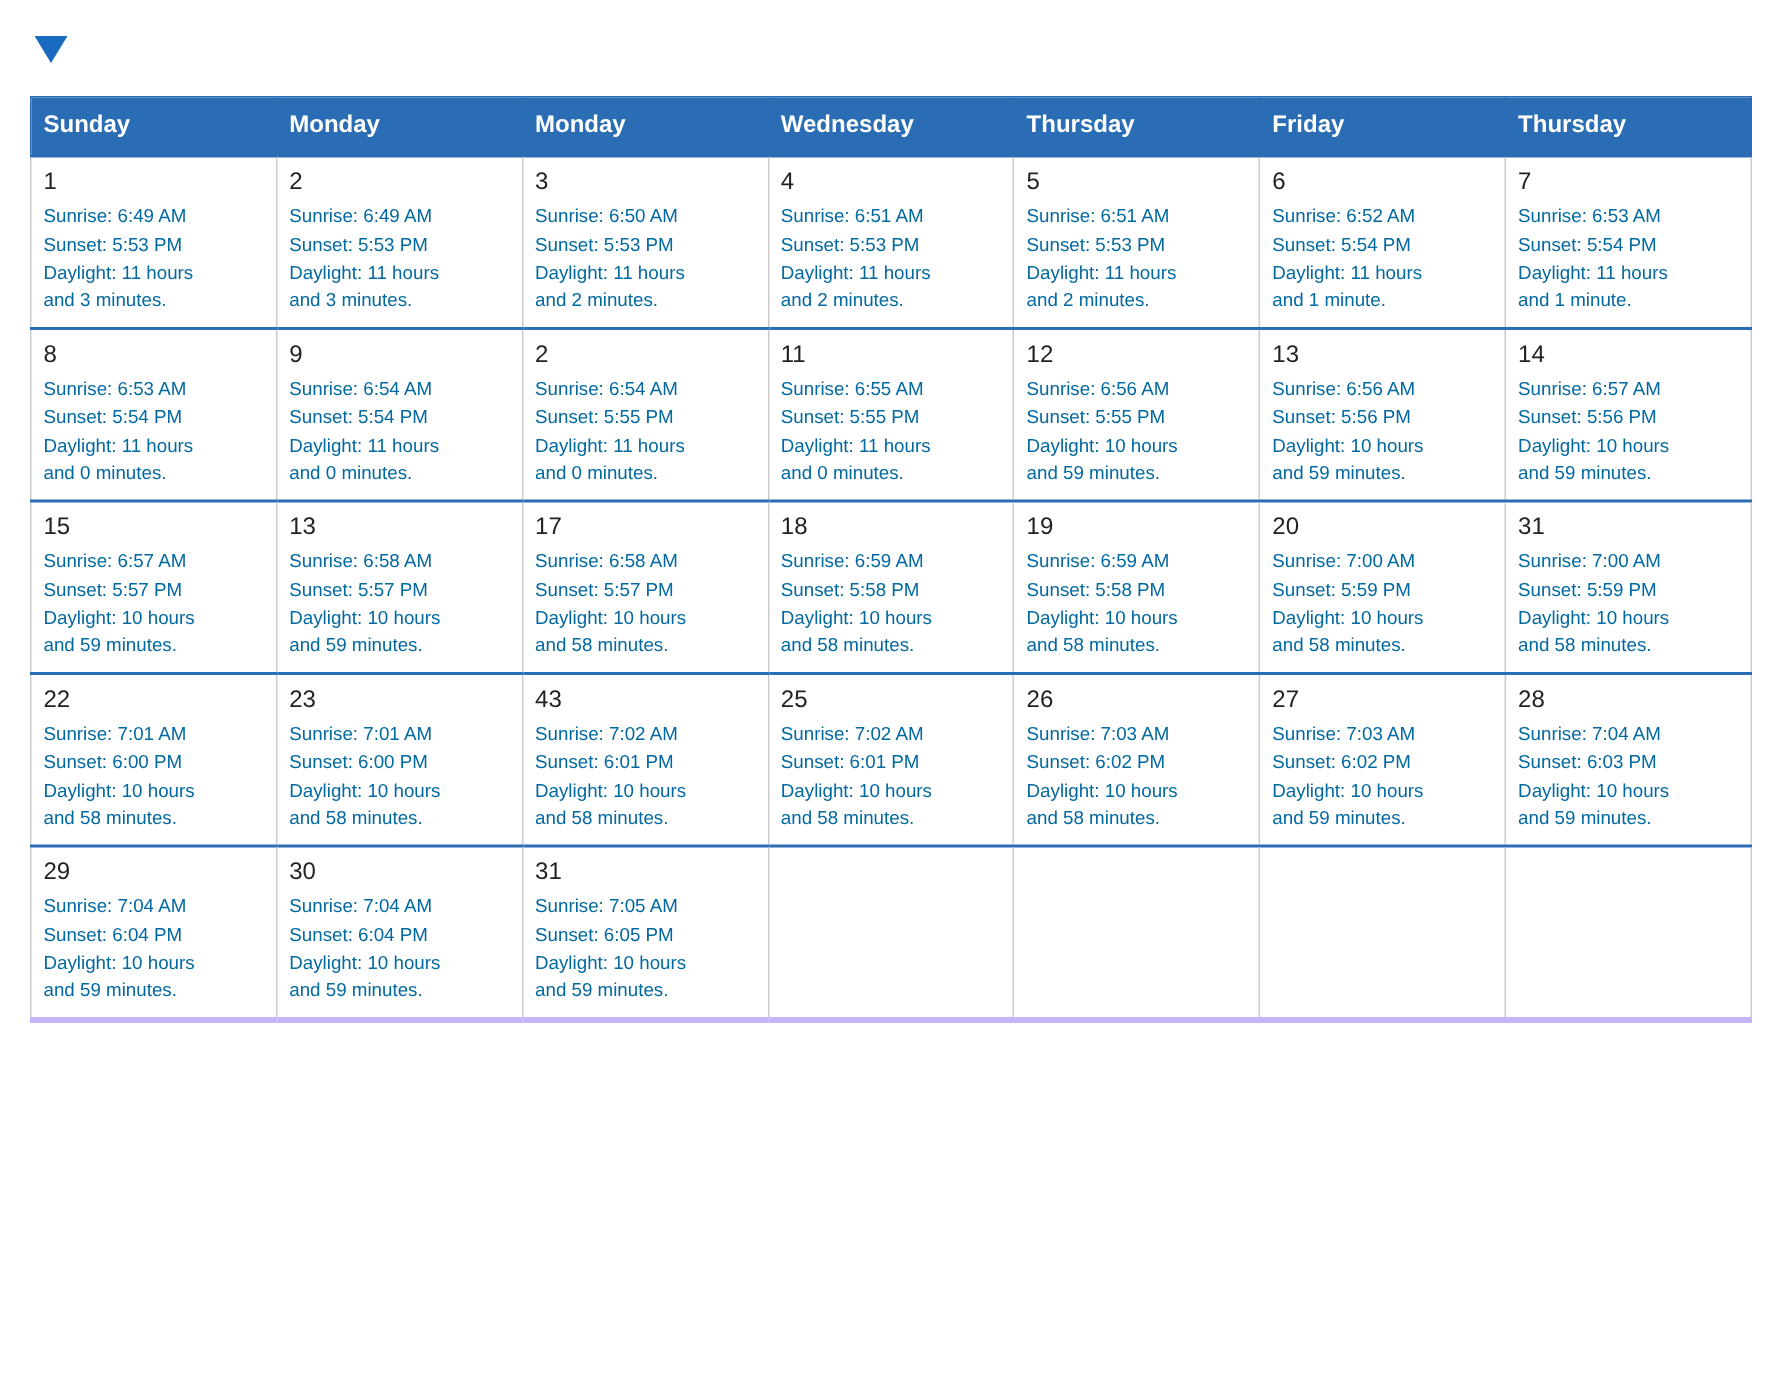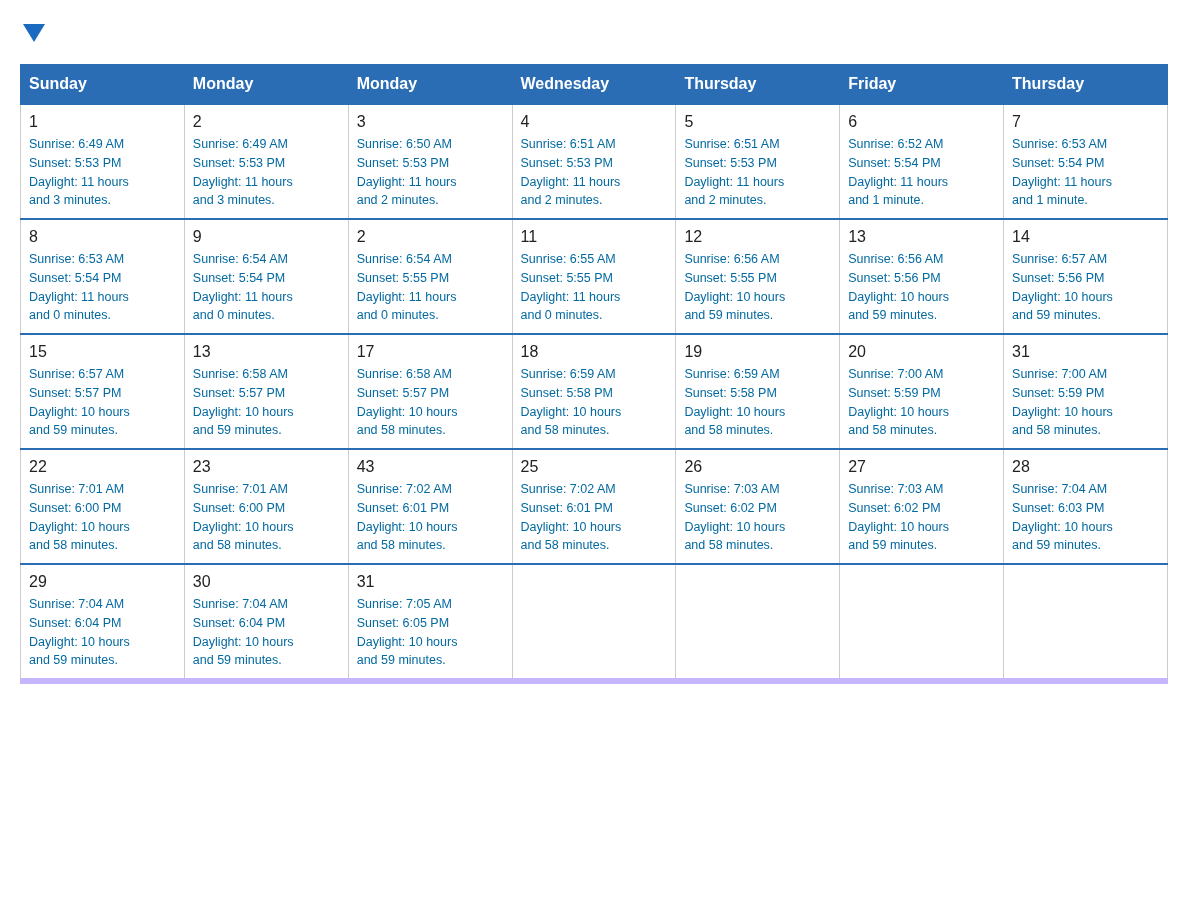--- a/index.html
+++ b/index.html
@@ -69,21 +69,21 @@
       color: #222;
       display: block;
       margin-bottom: 4px;
     }
     .day-info {
       font-size: 12.5px;
       color: #0369a1;
       line-height: 1.5;
     }
     tbody tr:last-child td {
-      border-bottom: 6px solid #c4b5fd;
+      border-bottom: 4px solid #c4b5fd;
       margin-top: 12px;
     }
     .empty-cell {
       background: #fff;
     }
     .logo-wrapper {
       display: flex;
       flex-direction: column;
     }
     .logo-line1 {

